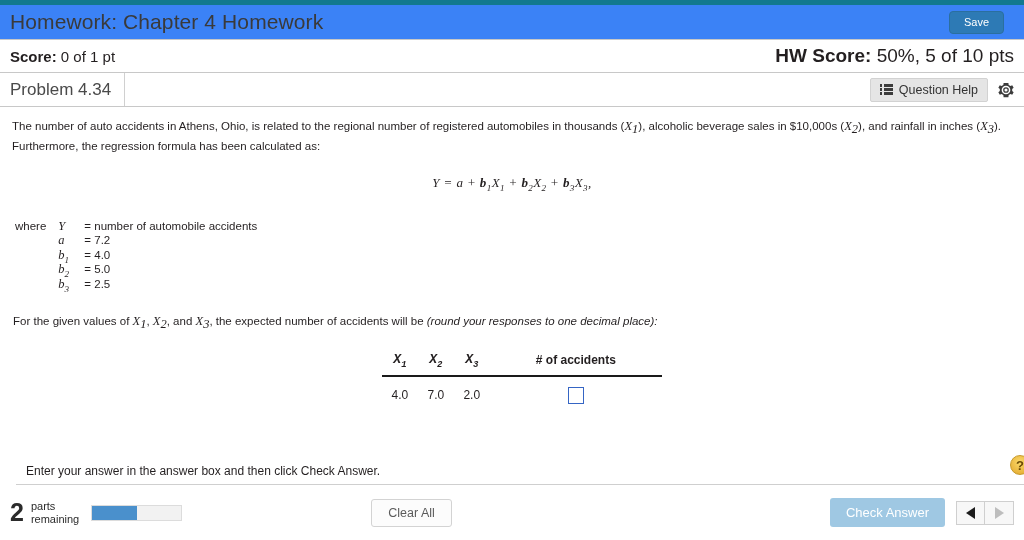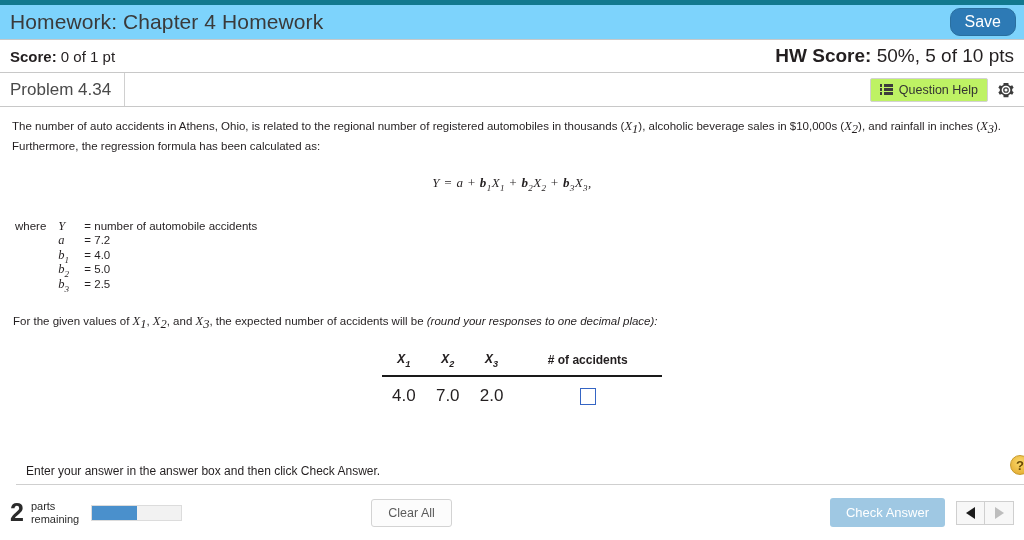--- a/index.html
+++ b/index.html
@@ -22,38 +22,38 @@
     background: #12798f;
     width: 100%;
   }
 
   
   .header-row {
     height: 35px;
     display: flex;
     align-items: center;
     justify-content: space-between;
-    padding: 0 8px 0 10px;
+    padding: 0 20px 0 10px;
     box-sizing: border-box;
     border-bottom: 1px solid #c8c8c8;
-    background: #7dd3fc;
+    background: #3b82f6;
   }
   .hw-title {
     font-size: 21px;
     color: #3a3a3a;
     font-weight: 400;
     letter-spacing: 0.1px;
     white-space: nowrap;
   }
   .save-button {
     background: #2d7ab5;
     border: 1px solid #2a6f9f;
-    border-radius: 10px;
+    border-radius: 4px;
     color: #ffffff;
-    font-size: 16px;
+    font-size: 11px;
     padding: 5px 14px;
     cursor: pointer;
     line-height: 1;
   }
 
   
   .score-row {
     height: 33px;
     display: flex;
     align-items: center;
@@ -159,21 +159,21 @@
   }
   .problem-right {
     margin-left: auto;
     display: flex;
     align-items: center;
     gap: 9px;
     padding-right: 9px;
   }
   .qhelp-button {
     border: 1px solid #d2d2d2;
-    background: #bef264;
+    background: #e5e5e5;
     border-radius: 2px;
     display: flex;
     align-items: center;
     gap: 6px;
     padding: 4px 9px;
     font-size: 12.5px;
     color: #333;
     cursor: pointer;
   }
   .list-icon {
@@ -277,21 +277,21 @@
     font-weight: bold;
     text-align: center;
   }
   .ans-table th.var {
     font-family: Liberation Mono, monospace;
     font-style: italic;
     font-size: 13px;
   }
   .ans-table th.var sub { font-size: 9px; }
   .ans-table td {
-    font-size: 17px;
+    font-size: 12px;
     text-align: center;
     padding: 7px 0 0 0;
     height: 22px;
     vertical-align: middle;
   }
   .ans-input {
     width: 14px;
     height: 15px;
     border: 1.5px solid #3565c4;
     background: #ffffff;

